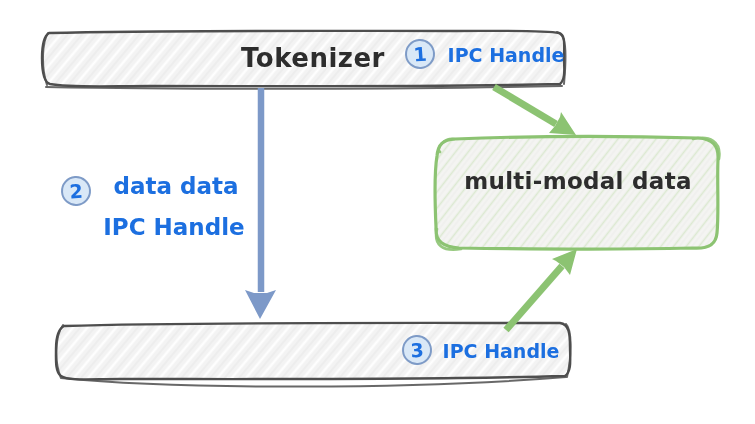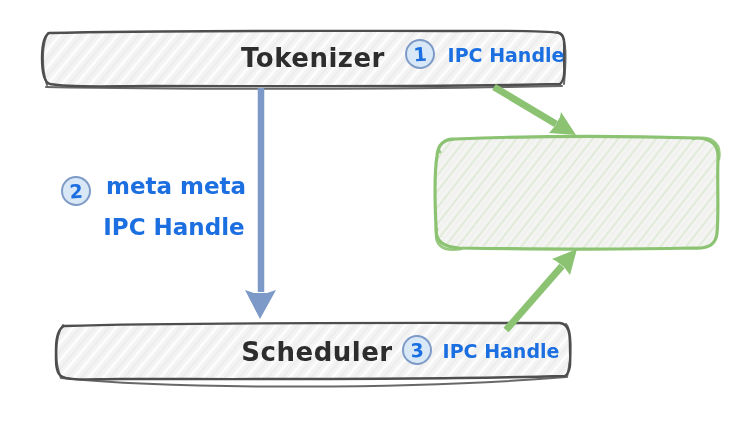--- a/index.html
+++ b/index.html
@@ -181,22 +181,22 @@
       <polygon class="arrow-green-head" points="577,249 570,275 564,267 556,261 552,259"></polygon>
     </g>
   </svg>
 
   <div class="label node-label" style="left:313px; top:58px;">Tokenizer</div>
 
   <div class="badge" style="left:405px; top:39px;">1</div>
   <div class="label blue-label-sm" style="left:506px; top:55px;">IPC Handle</div>
 
   <div class="badge" style="left:61px; top:176px;">2</div>
-  <div class="label blue-label-lg" style="left:176px; top:186px;">meta meta</div>
+  <div class="label blue-label-lg" style="left:176px; top:186px;">data data</div>
   <div class="label blue-label-lg" style="left:174px; top:227px;">IPC Handle</div>
 
-  <div class="label node-label" style="left:317px; top:352px;">Scheduler</div>
 
   <div class="badge" style="left:402px; top:335px;">3</div>
   <div class="label blue-label-sm" style="left:501px; top:351px;">IPC Handle</div>
 
+  <div class="label hbm-label" style="left:578px; top:181px;">multi-modal data</div>
 
 </div>
 
 </body></html>

